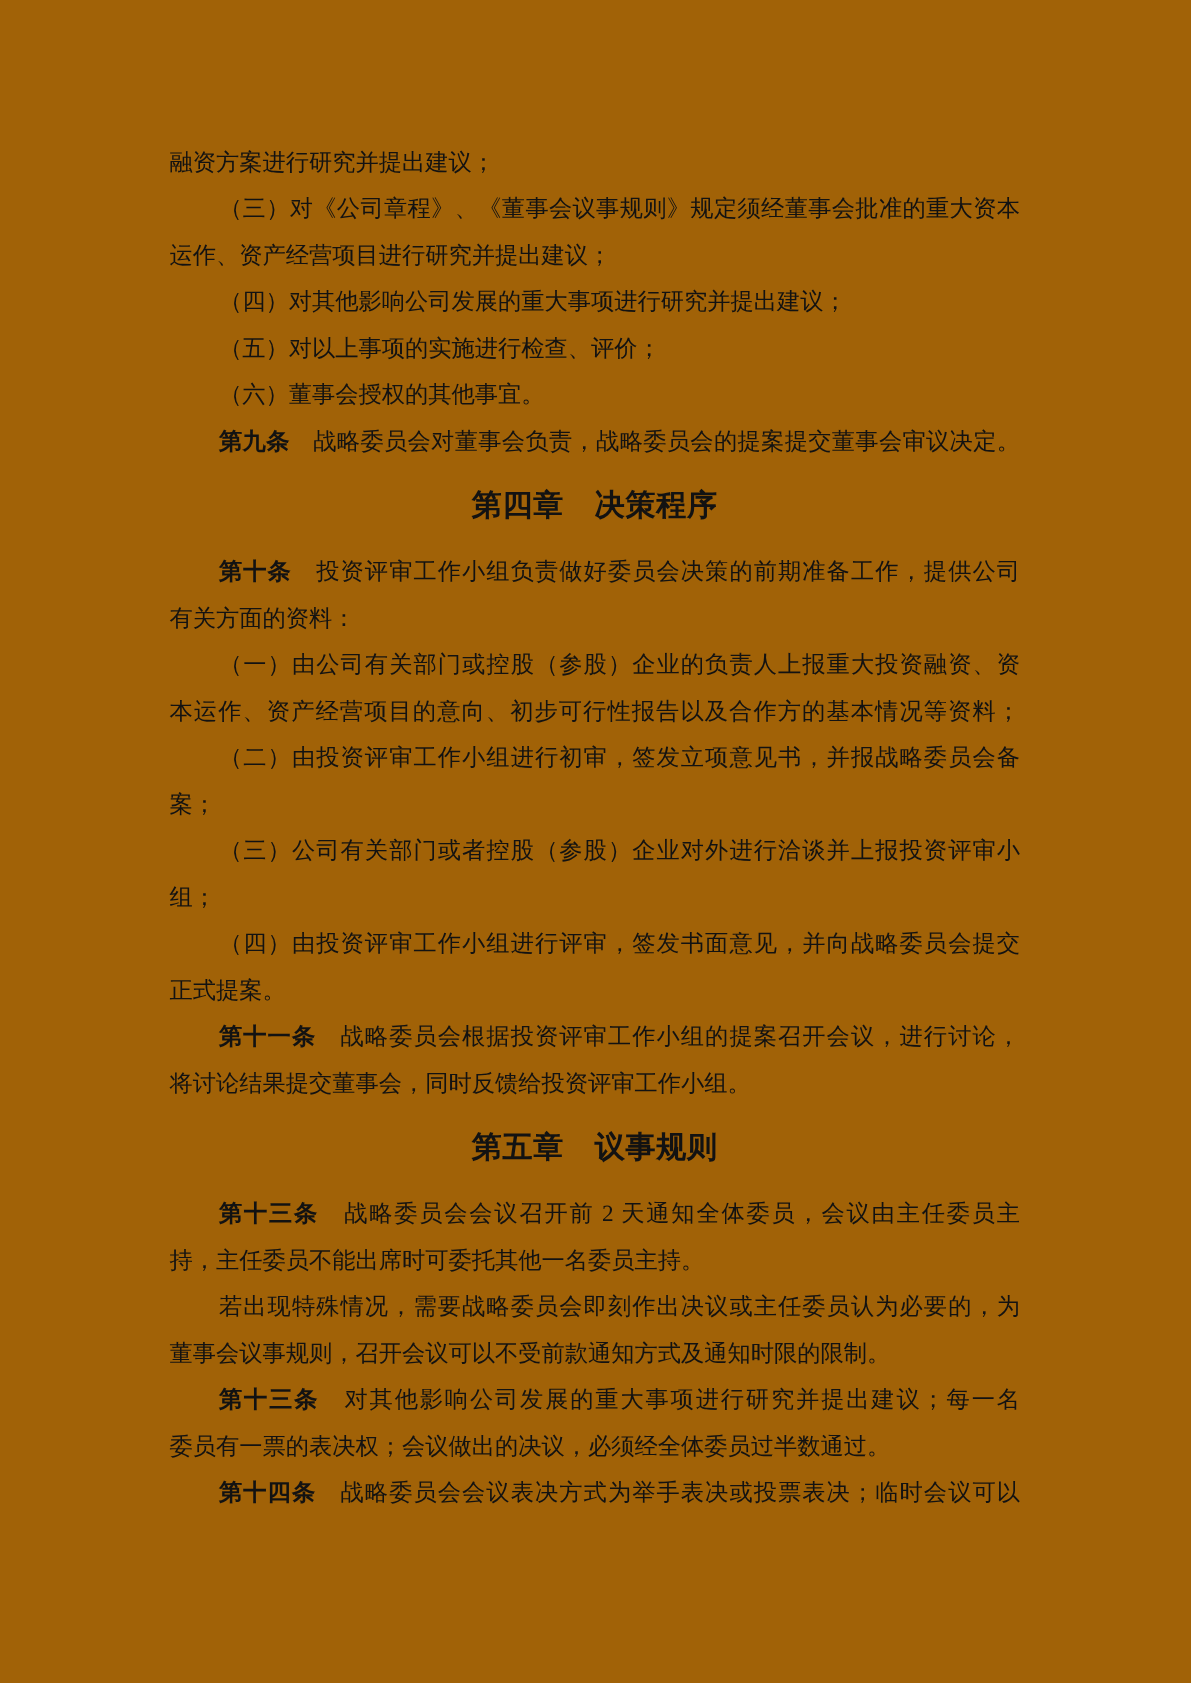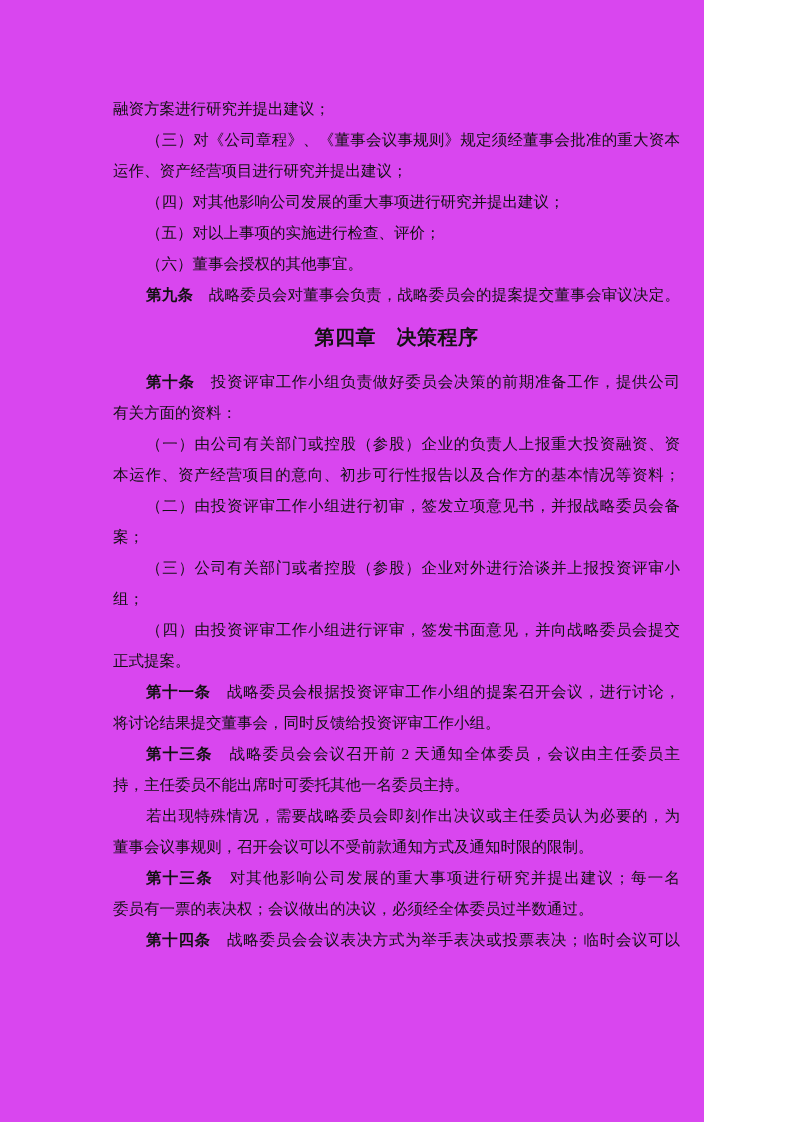--- a/index.html
+++ b/index.html
@@ -2,23 +2,23 @@
 <html><head>
 <meta charset="utf-8">
 <style>
   html, body {
     margin: 0;
     padding: 0;
     background: #ffffff;
   }
   .page {
     position: relative;
-    width: 704px;
+    width: 794px;
     height: 1122px;
-    background: #d946ef;
+    background: #a16207;
     overflow: hidden;
     font-family: "Liberation Serif", "DejaVu Serif", serif;
     color: #121212;
   }
   .content {
     position: absolute;
     left: 113px;
     top: 93px;
     width: 567px;
     font-size: 15.5px;
@@ -63,20 +63,21 @@
       <div class="ln indent stretch">（一）由公司有关部门或控股（参股）企业的负责人上报重大投资融资、资</div>
       <div class="ln stretch">本运作、资产经营项目的意向、初步可行性报告以及合作方的基本情况等资料；</div>
       <div class="ln indent stretch">（二）由投资评审工作小组进行初审，签发立项意见书，并报战略委员会备</div>
       <div class="ln">案；</div>
       <div class="ln indent stretch">（三）公司有关部门或者控股（参股）企业对外进行洽谈并上报投资评审小</div>
       <div class="ln">组；</div>
       <div class="ln indent stretch">（四）由投资评审工作小组进行评审，签发书面意见，并向战略委员会提交</div>
       <div class="ln">正式提案。</div>
       <div class="ln indent stretch"><b>第十一条</b><span>　战略委员会根据投资评审工作小组的提案召开会议，进行讨论，</span></div>
       <div class="ln">将讨论结果提交董事会，同时反馈给投资评审工作小组。</div>
+      <div class="heading">第五章　议事规则</div>
       <div class="ln indent stretch"><b>第十三条</b><span>　战略委员会会议召开前 2 天通知全体委员，会议由主任委员主</span></div>
       <div class="ln">持，主任委员不能出席时可委托其他一名委员主持。</div>
       <div class="ln indent stretch">若出现特殊情况，需要战略委员会即刻作出决议或主任委员认为必要的，为</div>
       <div class="ln">董事会议事规则，召开会议可以不受前款通知方式及通知时限的限制。</div>
       <div class="ln indent stretch"><b>第十三条</b><span>　对其他影响公司发展的重大事项进行研究并提出建议；每一名</span></div>
       <div class="ln">委员有一票的表决权；会议做出的决议，必须经全体委员过半数通过。</div>
       <div class="ln indent stretch"><b>第十四条</b><span>　战略委员会会议表决方式为举手表决或投票表决；临时会议可以</span></div>
     </div>
 </div>
 

